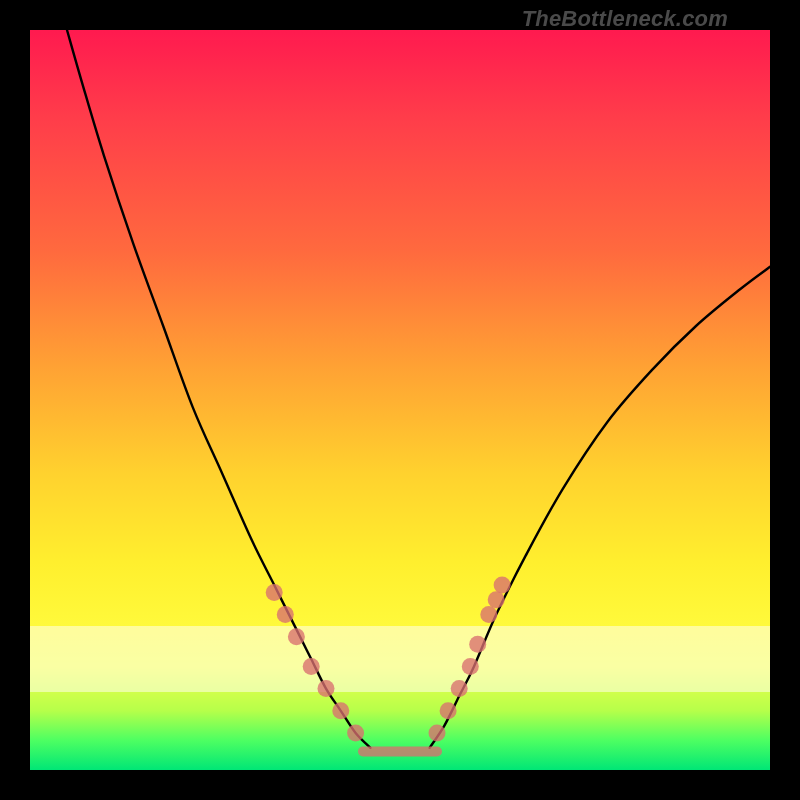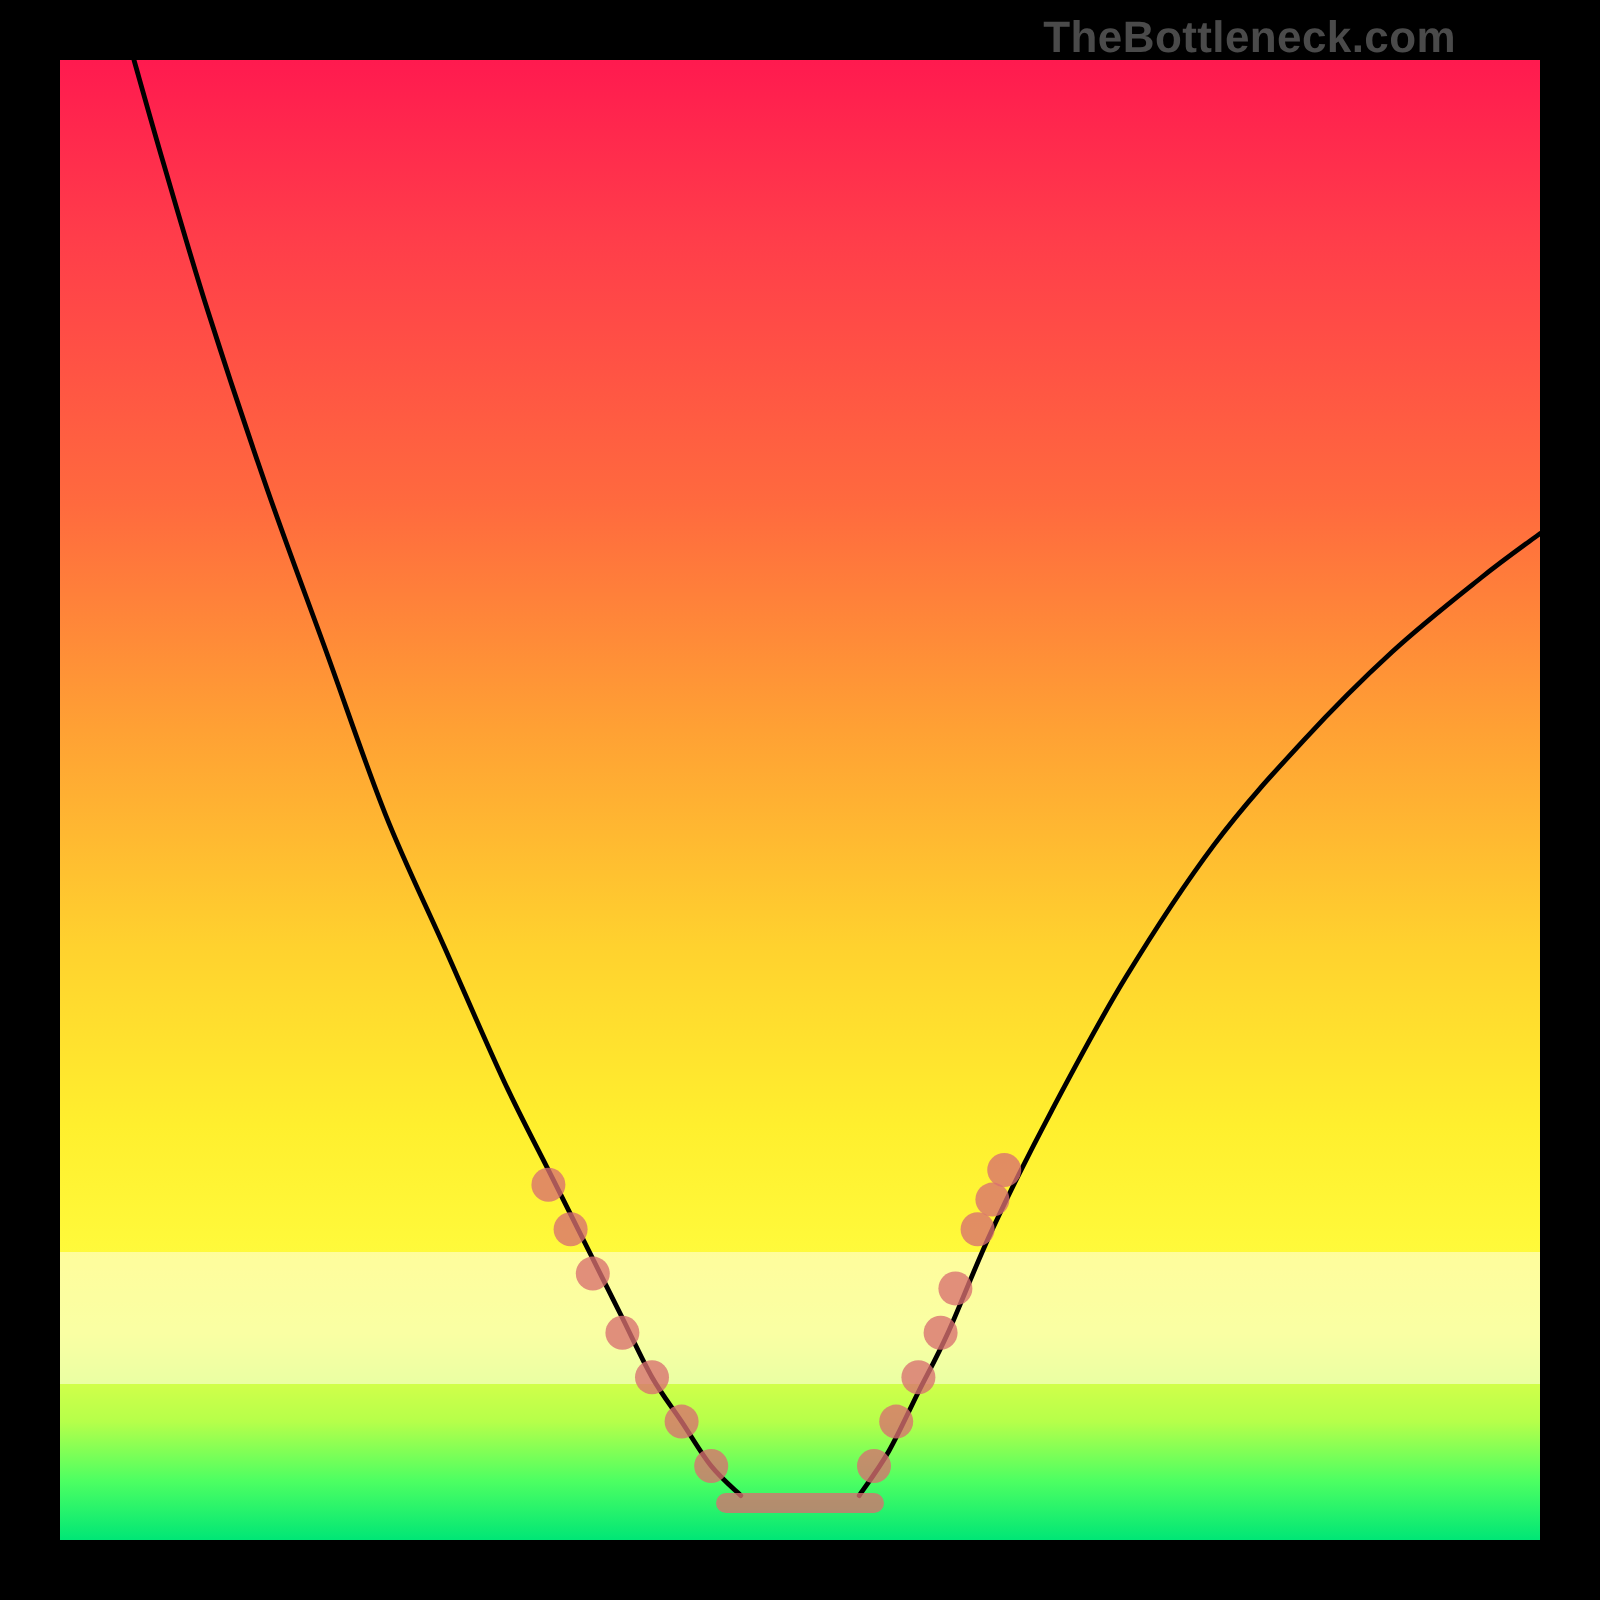--- a/index.html
+++ b/index.html
@@ -9,20 +9,21 @@
     height: 800px;
     overflow: hidden;
     background: #000;
     font-family: Arial, Helvetica, sans-serif;
   }
   .frame {
     position: relative;
     width: 740px;
     height: 800px;
     background: #000;
+    font-style: italic;
   }
   .watermark {
     position: absolute;
     top: 6px;
     right: 12px;
     color: #4a4a4a;
     font-size: 22px;
     font-weight: 600;
     letter-spacing: 0.2px;
     z-index: 10;

